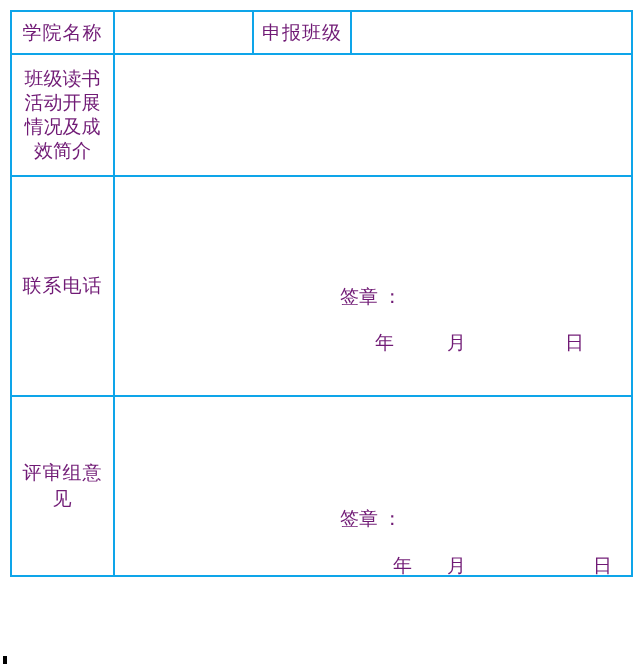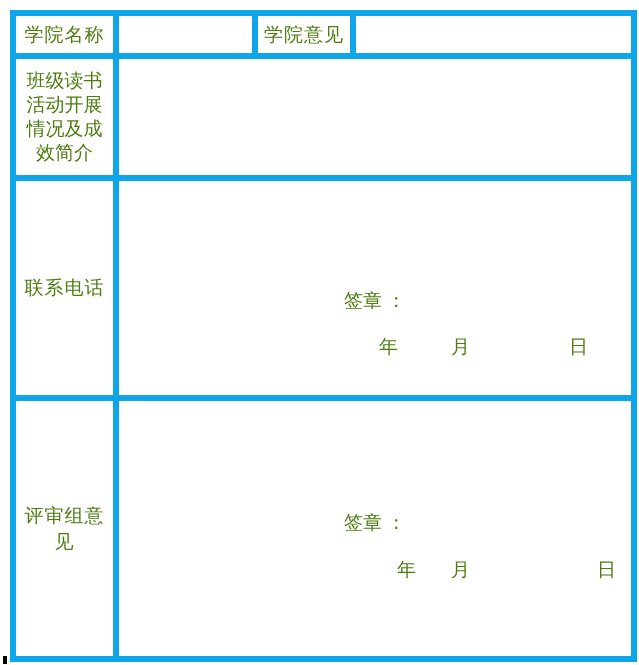--- a/index.html
+++ b/index.html
@@ -18,24 +18,24 @@
   }
   table.form-table {
     position: absolute;
     left: 10px;
     top: 10px;
     width: 621px;
     border-collapse: collapse;
     table-layout: fixed;
   }
   table.form-table td {
-    border: 6px solid #0ea5e9;
+    border: 2px solid #0ea5e9;
     padding: 4px;
     font-size: 19px;
-    color: #4d7c0f;
+    color: #701a75;
     background: #ffffff;
   }
   td.label-cell {
     text-align: center;
     vertical-align: middle;
     letter-spacing: 1px;
   }
   td.summary-label-cell {
     text-align: center;
     vertical-align: middle;
@@ -53,21 +53,21 @@
   }
   .pos {
     position: absolute;
     white-space: nowrap;
     font-size: 19px;
     line-height: 19px;
   }
   tr.row-small   { height: 43px; }
   tr.row-summary { height: 122px; }
   tr.row-college { height: 220px; }
-  tr.row-review  { height: 261px; }
+  tr.row-review  { height: 180px; }
 
   
   .college-seal  { left: 225px; top: 110px; }
   .college-year  { left: 260px; top: 156px; }
   .college-month { left: 332px; top: 156px; }
   .college-day   { left: 450px; top: 156px; }
 
   
   .review-seal  { left: 225px; top: 112px; }
   .review-year  { left: 278px; top: 159px; }
@@ -93,21 +93,21 @@
       <col style="width:103px">
       <col style="width:139px">
       <col style="width:98px">
       <col style="width:281px">
     </colgroup>
 
     <tbody>
         <tr class="row-small">
       <td class="label-cell">学院名称</td>
       <td class="value-cell"></td>
-      <td class="label-cell">学院意见</td>
+      <td class="label-cell">申报班级</td>
       <td class="value-cell"></td>
     </tr>
 
 
     <tr class="row-summary">
       <td class="summary-label-cell">班级读书活动开展情况及成效简介</td>
       <td class="value-cell" colspan="3"></td>
     </tr>
 
     <tr class="row-college">

